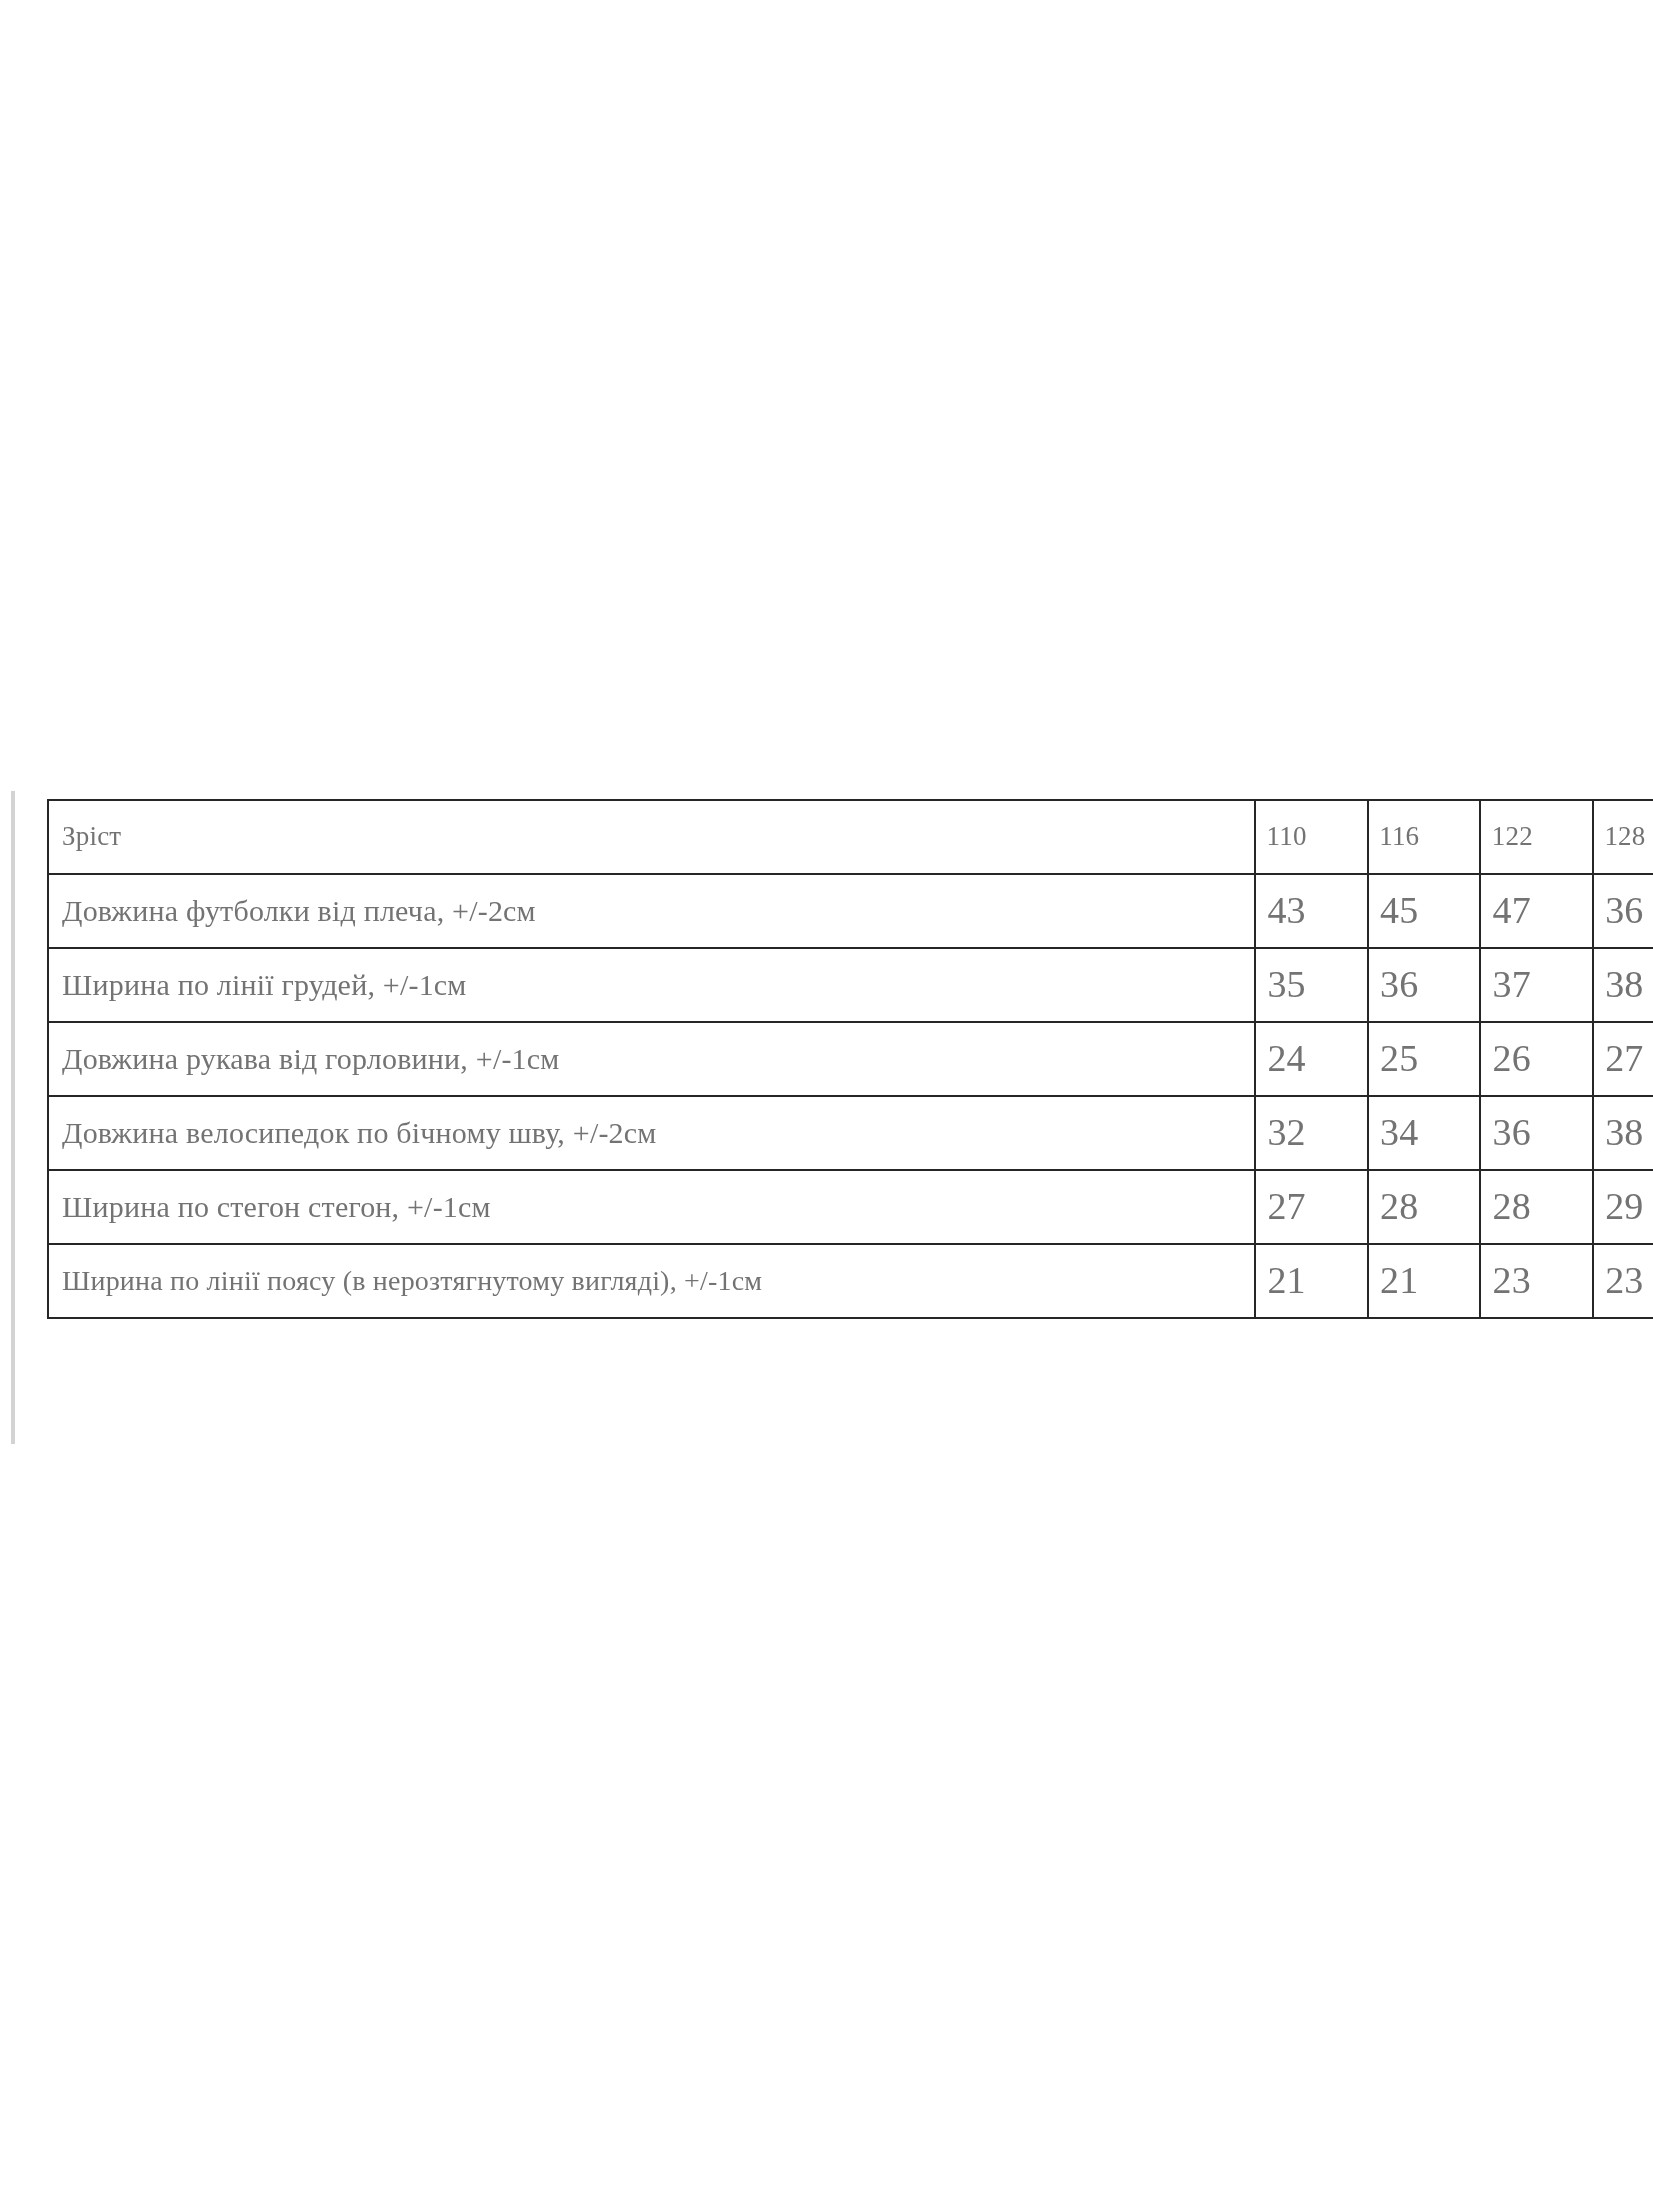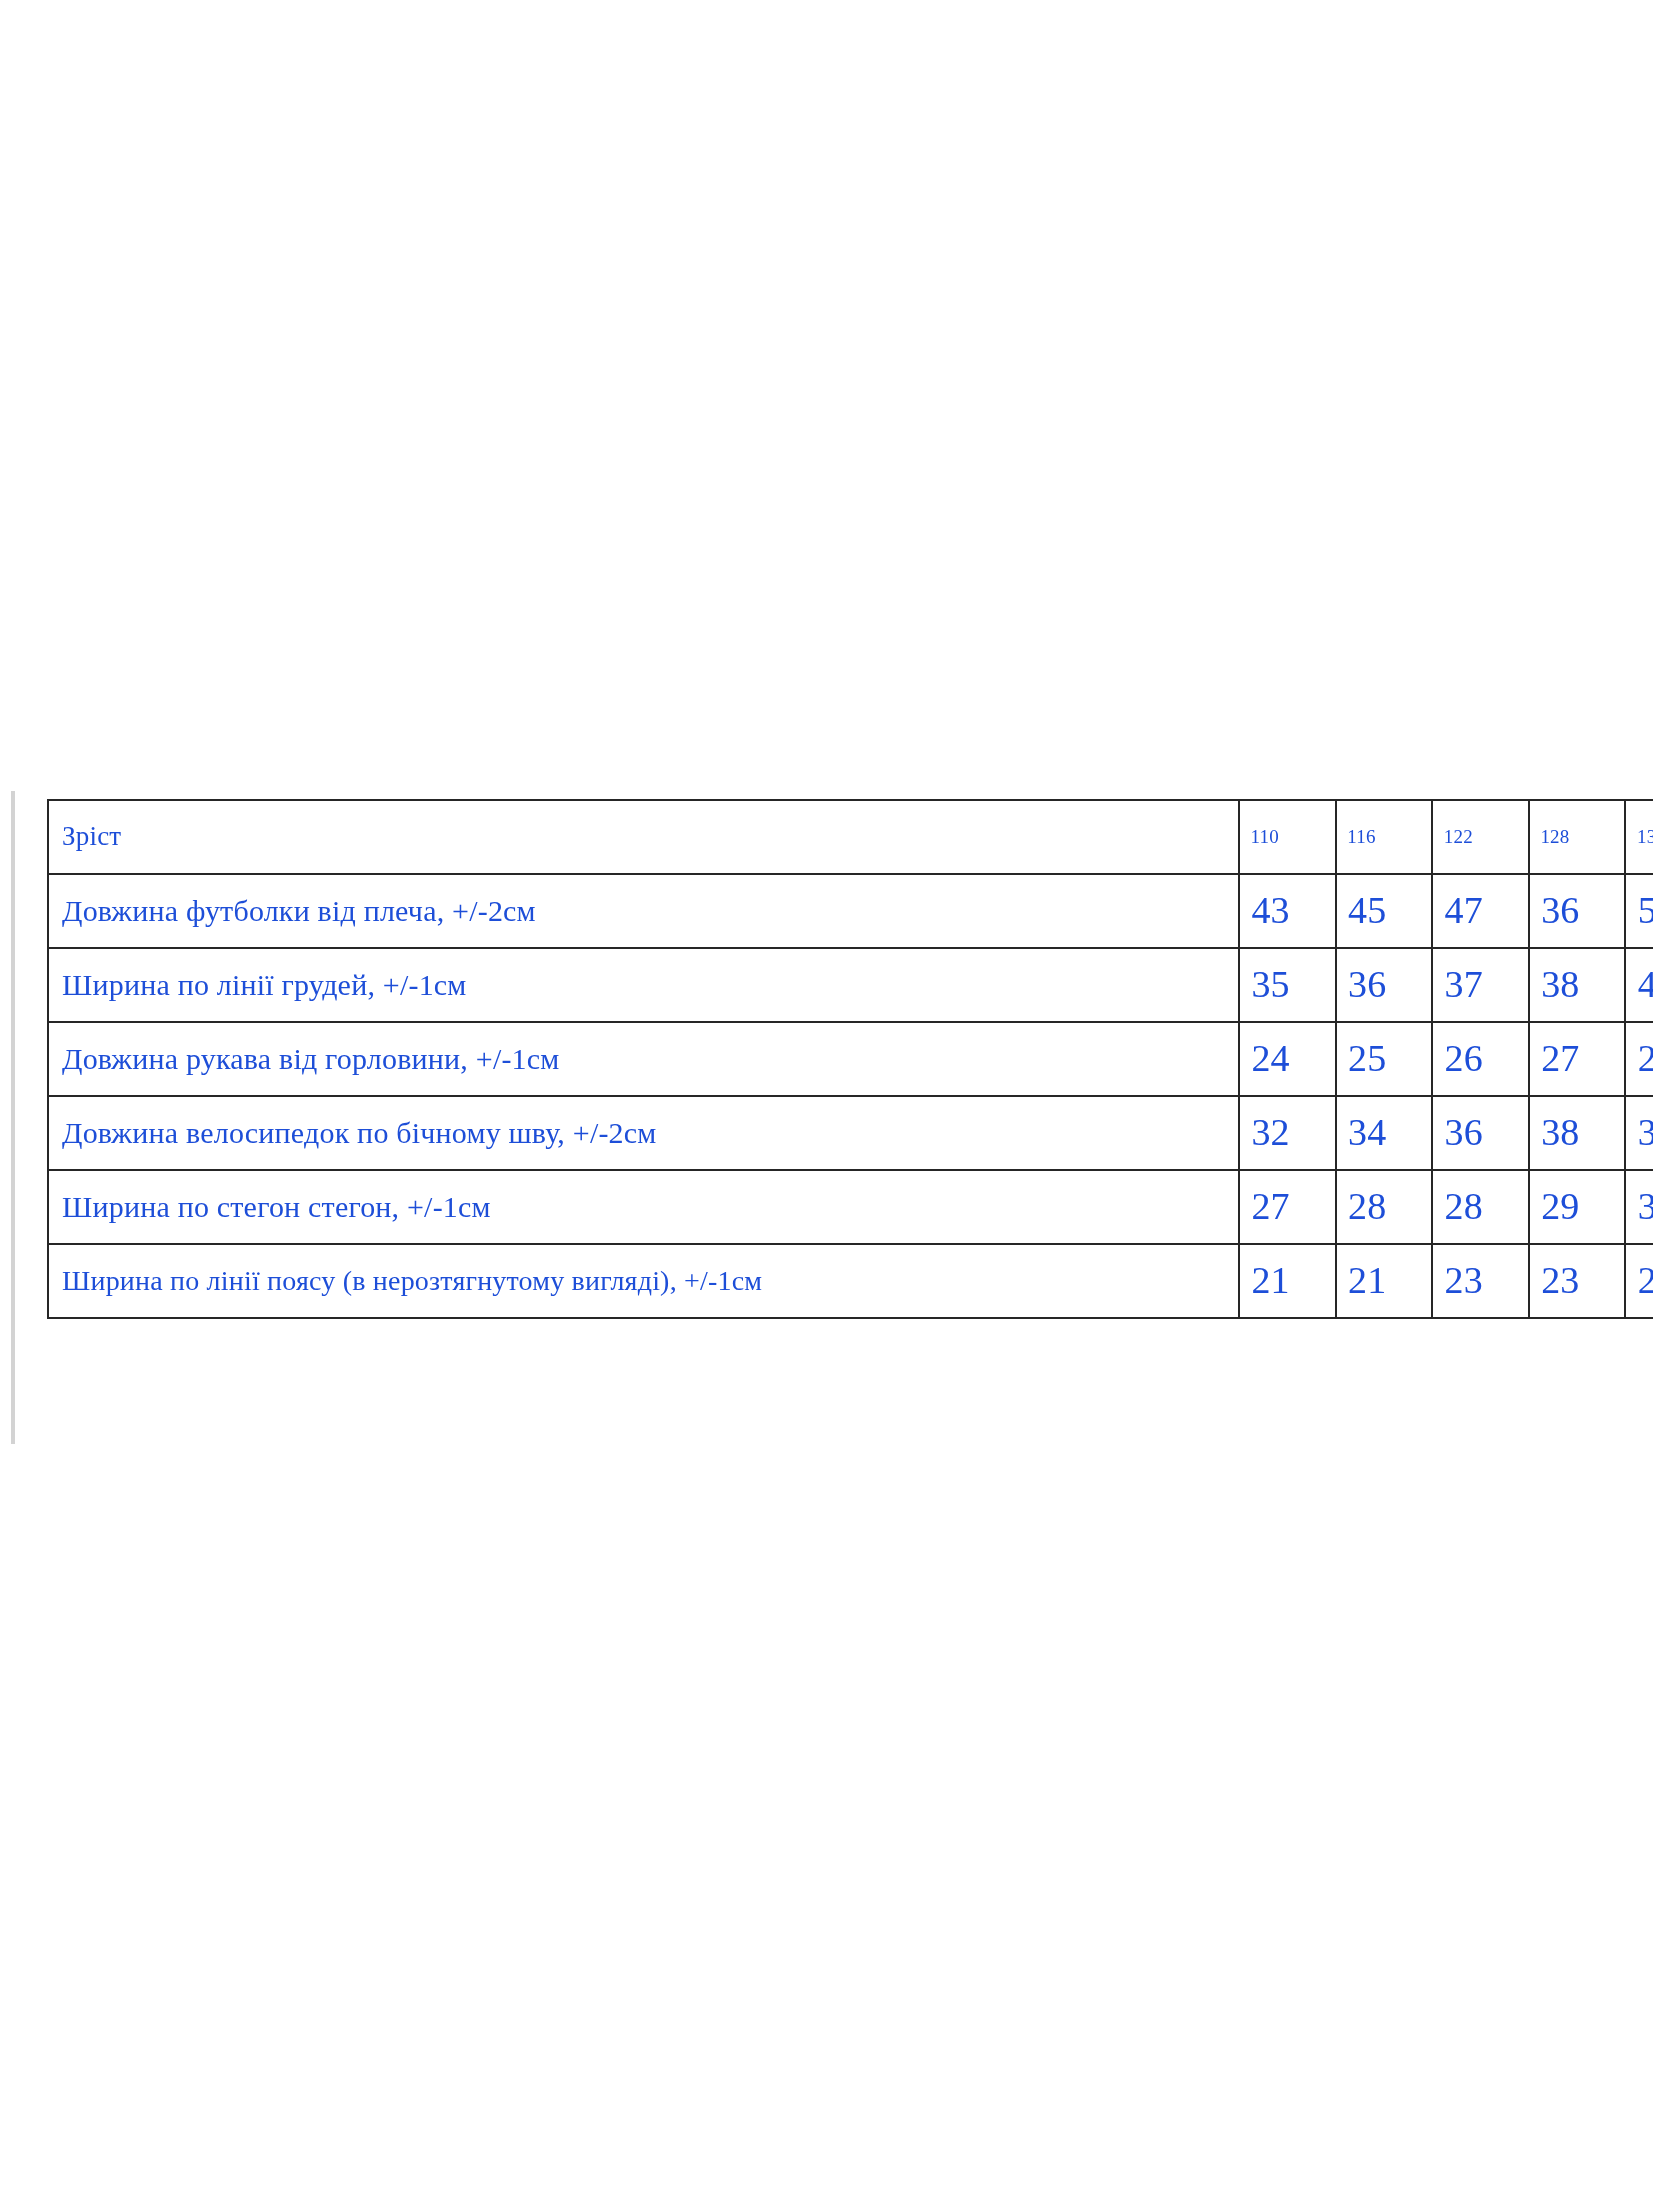--- a/index.html
+++ b/index.html
@@ -35,24 +35,24 @@
 
   table.size-table {
     border-collapse: collapse;
     table-layout: fixed;
     width: 1568px;
     background: #ffffff;
   }
 
   table.size-table td {
     border: 2.5px solid #262626;
-    padding: 0 6px;
+    padding: 0 22px;
     font-size: 30px;
     line-height: 1.15;
-    color: #1d4ed8;
+    color: #737373;
     font-family: "Liberation Serif", serif;
     height: 72px;
     vertical-align: middle;
     white-space: nowrap;
     letter-spacing: 0.2px;
   }
 
   table.size-table td.label {
     text-align: left;
     width: 1170px;
@@ -65,21 +65,21 @@
     padding-left: 11.4px;
     font-size: 38px;
   }
 
   table.size-table tr.header td.label,
   table.size-table tr.header td.value {
     font-size: 27px;
   }
 
   table.size-table tr.header td.value {
-    font-size: 19px;
+    font-size: 27px;
     padding-left: 10.6px;
   }
 
   table.size-table tr.last td.label {
     font-size: 28px;
     padding-left: 13px;
     padding-right: 1.6px;
     margin-left: 8px;
   }
 </style>

